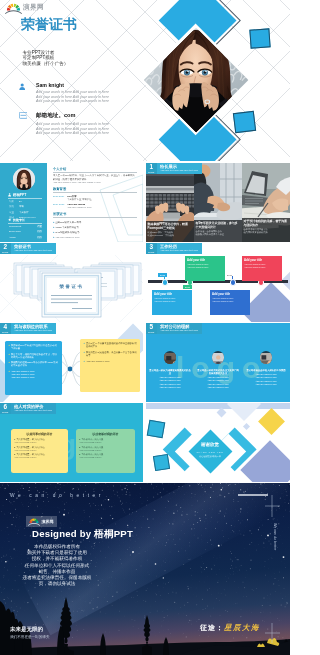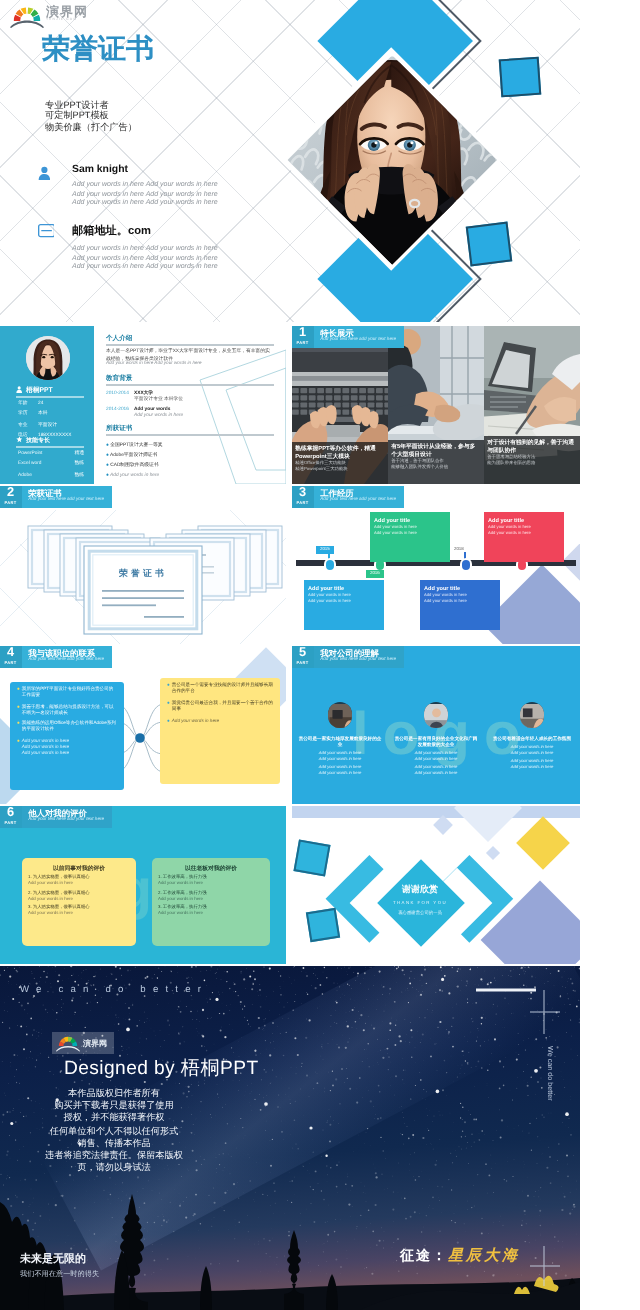--- a/index.html
+++ b/index.html
@@ -3045,21 +3045,21 @@
           <path d="M-6.5,-11.3 A13,13 0 0 1 0,-13 L0,-6.5 A6.5,6.5 0 0 0 -3.2,-5.6 Z" fill="#fdb913"></path>
           <path d="M0,-13 A13,13 0 0 1 6.5,-11.3 L3.2,-5.6 A6.5,6.5 0 0 0 0,-6.5 Z" fill="#8cc63e"></path>
           <path d="M6.5,-11.3 A13,13 0 0 1 11.3,-6.5 L5.6,-3.2 A6.5,6.5 0 0 0 3.2,-5.6 Z" fill="#00a651"></path>
           <path d="M11.3,-6.5 A13,13 0 0 1 13,0 L6.5,0 A6.5,6.5 0 0 0 5.6,-3.2 Z" fill="#00aeb3"></path>
           <path d="M-16.6,6.2 C-9,-2.2 9,-2.2 16.6,6.2 L16.6,8.2 C9,0.2 -9,0.2 -16.6,8.2 Z" fill="#e9eef4"></path>
         </g>
       </svg>
       <span style="color:#eaf1f8;font-size:4px;font-weight:700;">演界网</span>
     </div>
 
-    <div style="position:absolute;left:9px;top:45px;color:#fff;font-weight:400;font-size:9.6px;letter-spacing:.2px;padding-left:23px;"><span>Designed by </span><span>梧桐PPT</span></div>
+    <div style="position:absolute;left:9px;top:45px;color:#fff;font-weight:700;font-size:9.6px;letter-spacing:.2px;padding-left:23px;"><span>Designed by </span><span>梧桐PPT</span></div>
 
     <div style="position:absolute;left:8px;top:61px;width:98px;text-align:center;color:#f2f6fb;font-size:4.6px;line-height:6.2px;">
       <div>本作品版权归作者所有</div>
       <div>购买并下载者只是获得了使用</div>
       <div>授权，并不能获得著作权</div>
       <div>任何单位和个人不得以任何形式</div>
       <div>销售、传播本作品</div>
       <div>违者将追究法律责任。保留本版权</div>
       <div>页，请勿以身试法</div>
     </div>

